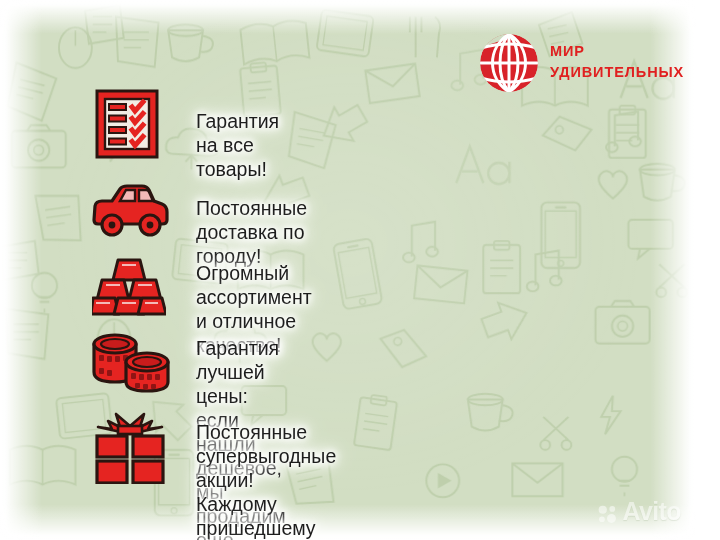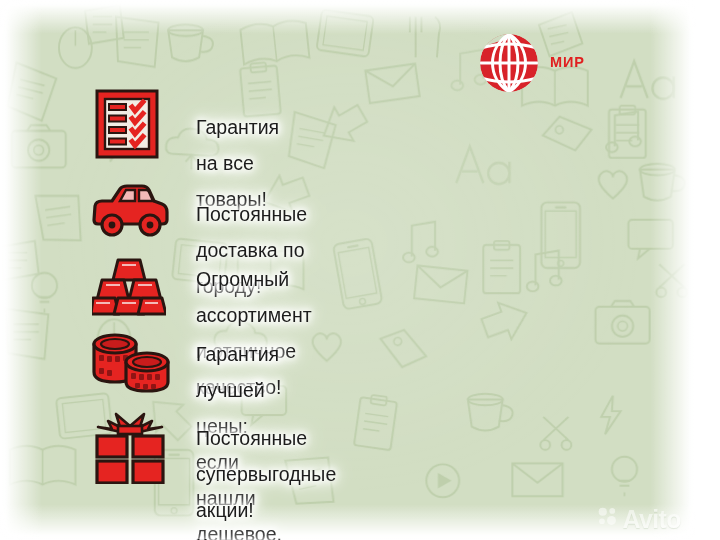--- a/index.html
+++ b/index.html
@@ -68,33 +68,33 @@
     display:flex; align-items:flex-start;
   }
   .feat-icon{
     position:absolute;
     display:block;
   }
   .feat-text{
     position:absolute;
     color:#1c1c1c;
     font-size:19.5px;
-    line-height:36px;
+    line-height:24px;
     font-weight:400;
     white-space:pre-line;
     text-shadow:
        0 0 7px #fff, 0 0 7px #fff, 0 0 7px #fff,
        0 0 14px #fff, 0 0 14px #fff, 0 0 20px #fff,
        0 0 26px rgba(255,255,255,.95);
   }
 
   
   .avito{
-    position:absolute; right:15px; bottom:8px;
-    display:flex; align-items:flex-start; gap:5px;
+    position:absolute; right:15px; bottom:16px;
+    display:flex; align-items:flex-end; gap:5px;
     z-index:7; opacity:.52;
   }
   .avito-mark{ width:19px; height:19px; }
   .avito-word{
     color:#ffffff;
     font-size:25px;
     font-weight:bold;
     letter-spacing:-.6px;
     line-height:1;
     text-shadow:0 1px 1px rgba(120,145,105,.35);
@@ -295,20 +295,21 @@
 
         <g fill="none" stroke="#ffffff" stroke-width="3">
           <path d="M4 18 Q32 10 60 18"></path>
           <path d="M2 33 L62 33"></path>
           <path d="M4 48 Q32 56 60 48"></path>
         </g>
       </g>
     </svg>
     <div class="brand-text">
       <span>МИР</span>
+      <span>УДИВИТЕЛЬНЫХ</span>
     </div>
   </div>
 
   <div class="features">
 
     <div class="feature">
       <svg class="feat-icon" style="left:94px; top:4px;" width="66" height="72" viewBox="0 0 66 72">
         <rect x="3" y="3" width="60" height="66" fill="#e52421" stroke="#2a1510" stroke-width="3"></rect>
         <rect x="11" y="11" width="44" height="50" fill="#f2ece4" stroke="#2a1510" stroke-width="2.4"></rect>
         <g>

